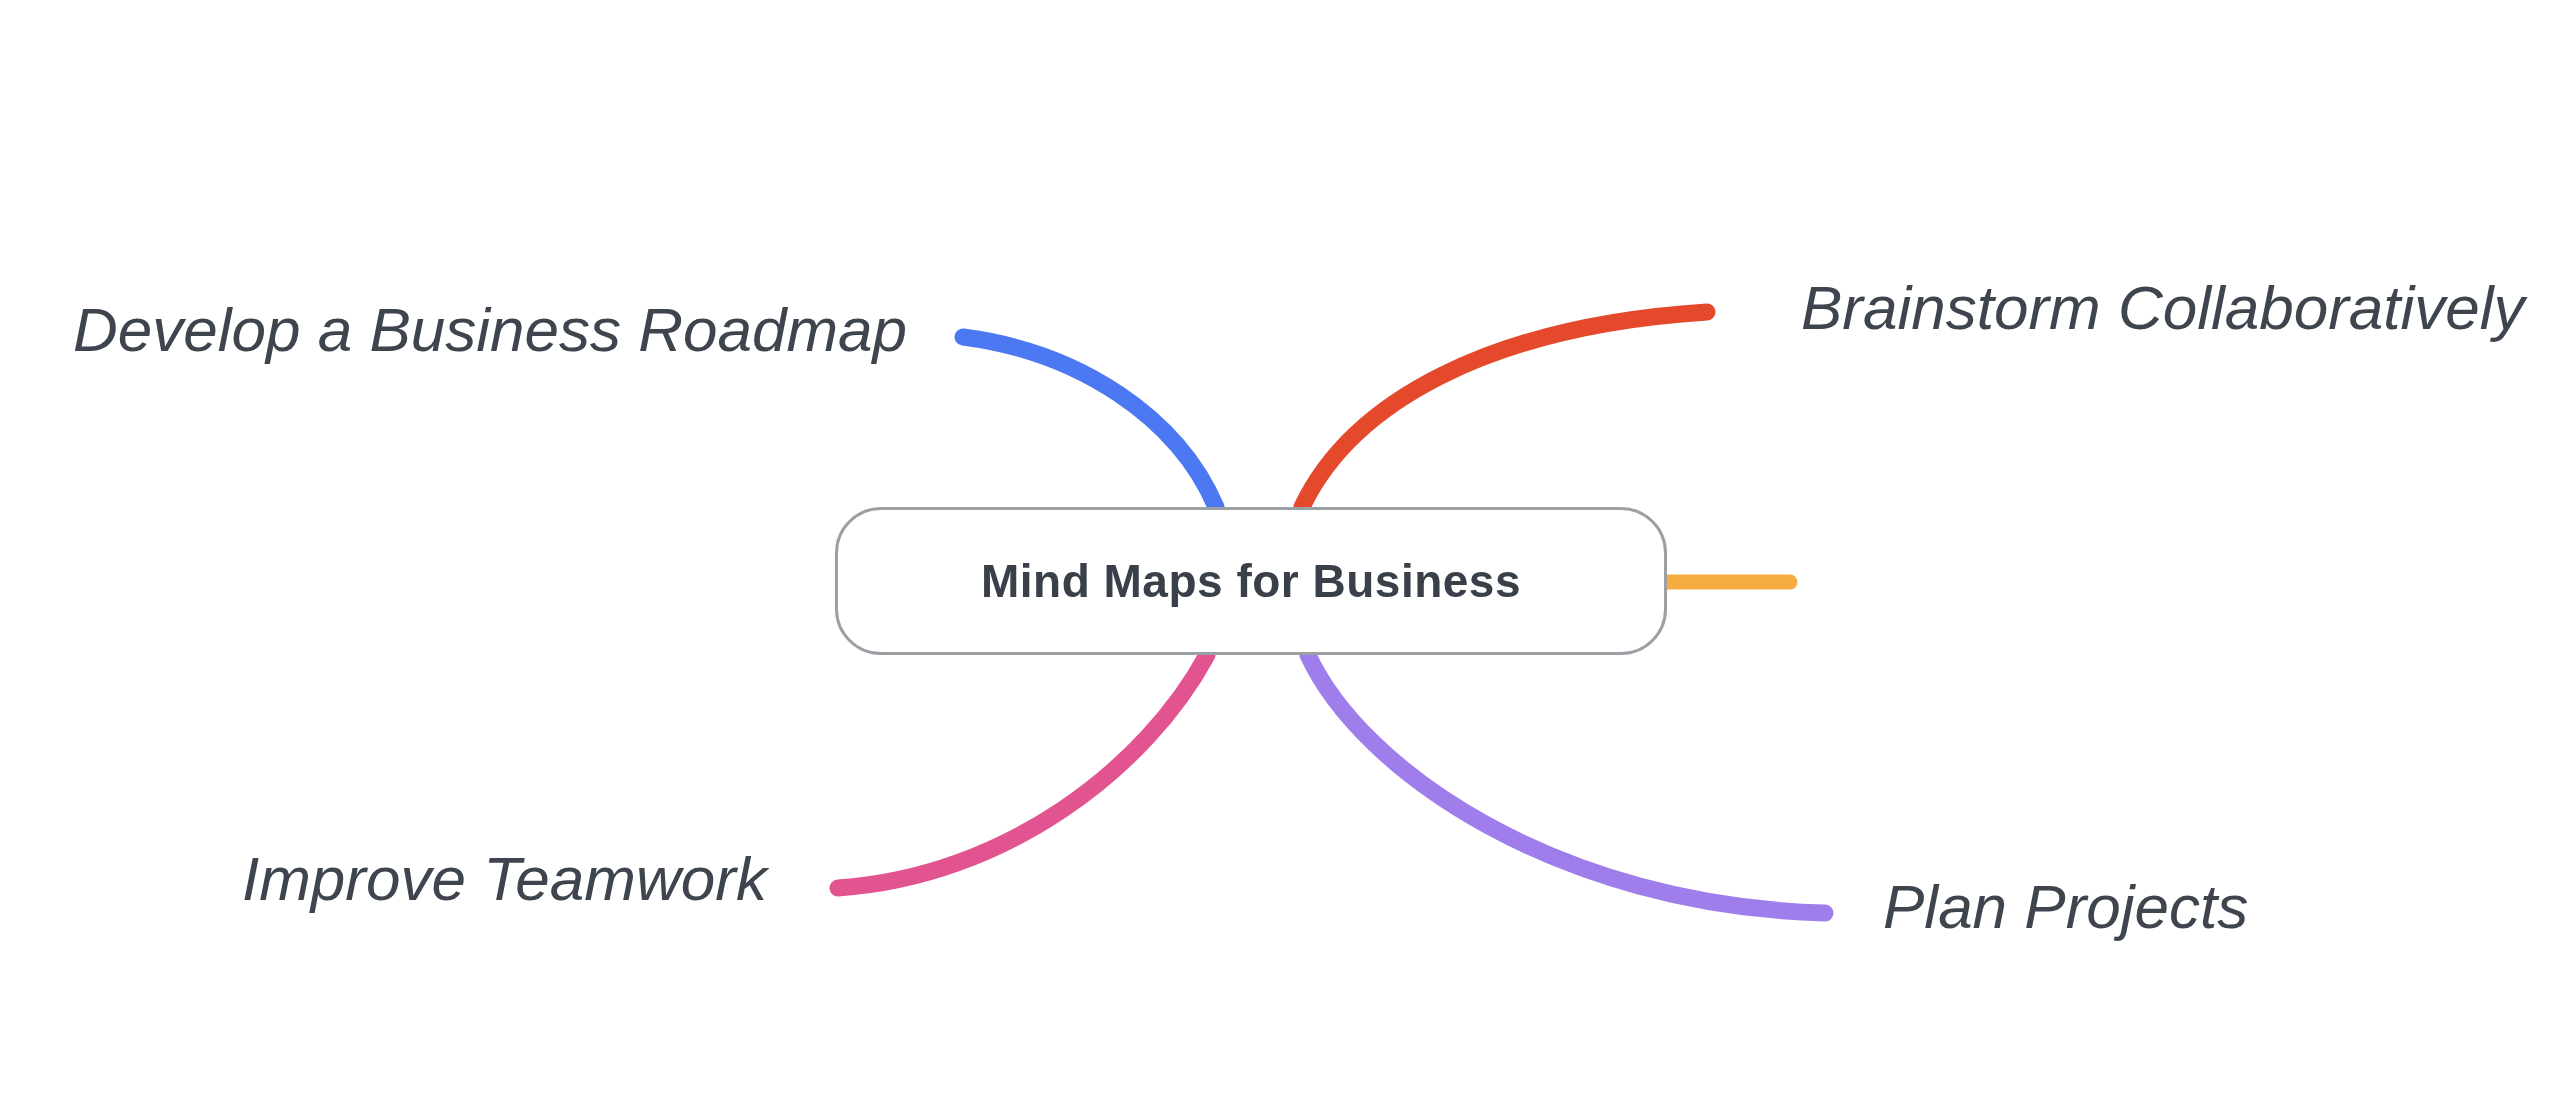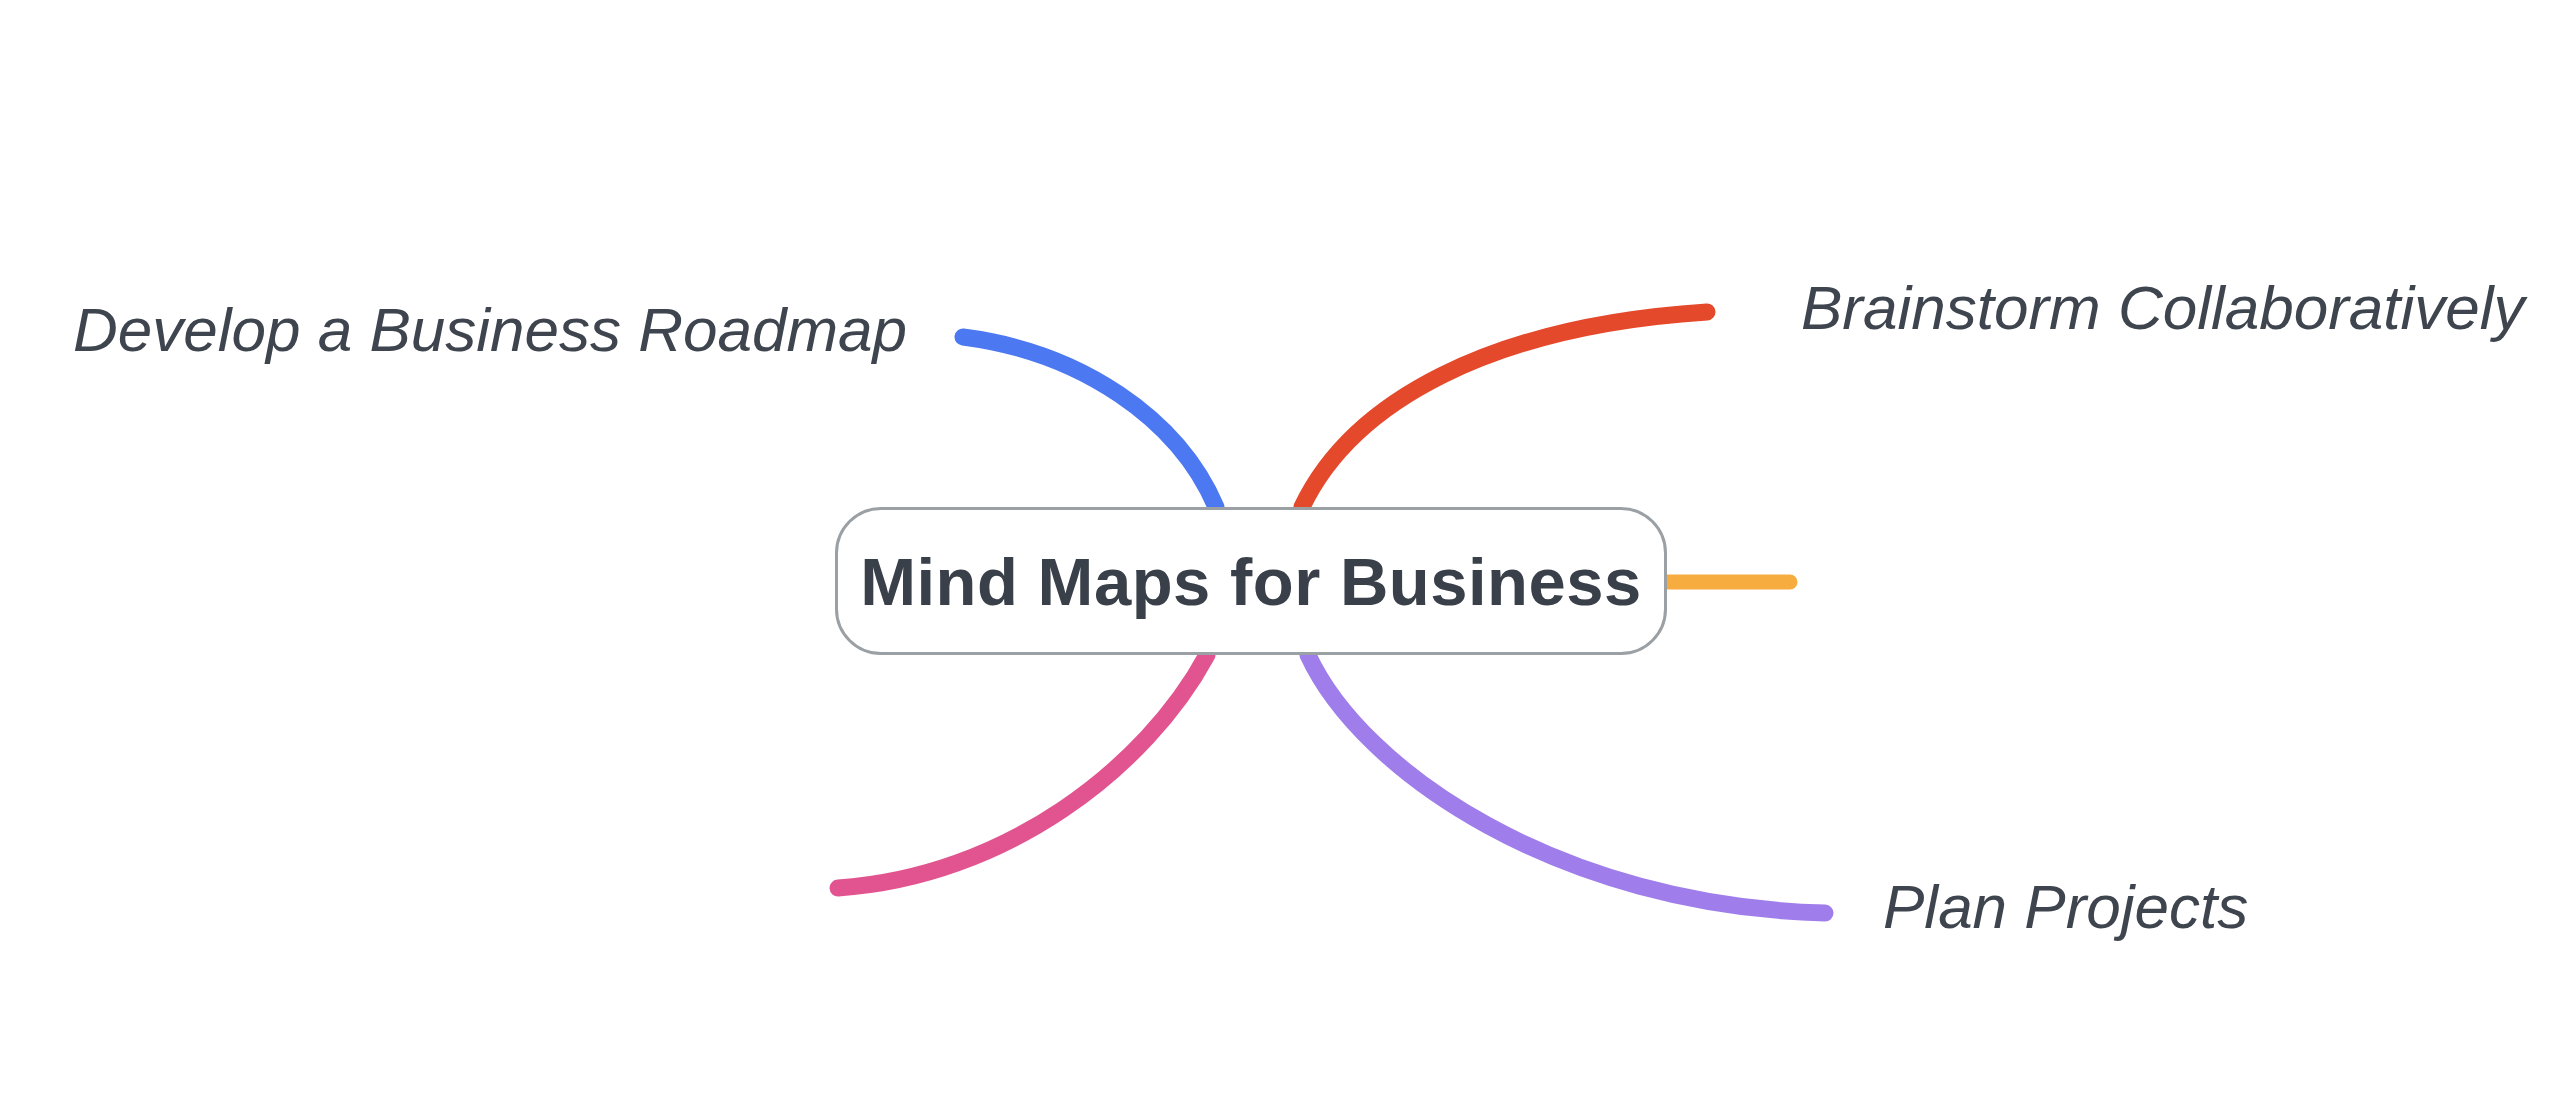--- a/index.html
+++ b/index.html
@@ -35,21 +35,21 @@
     box-sizing: border-box;
     background: #ffffff;
     border: 3.5px solid #9ba0a5;
     border-radius: 46px;
     display: flex;
     align-items: center;
     justify-content: center;
     z-index: 2;
   }
   .root-node .root-label {
-    font-size: 67px;
+    font-size: 46px;
     font-weight: 700;
     color: #394049;
     letter-spacing: 0.5px;
     white-space: nowrap;
   }
   .branch-label {
     position: absolute;
     font-size: 62px;
     font-weight: 300;
     color: #3f454e;
@@ -81,14 +81,15 @@
     <span class="root-label">Mind Maps for Business</span>
   </div>
 
   <div class="branch-label label-develop">Develop a Business Roadmap</div>
 
   <div class="branch-label label-brainstorm">Brainstorm Collaboratively</div>
 
 
   <div class="branch-label label-plan">Plan Projects</div>
 
+  <div class="branch-label label-improve">Improve Teamwork</div>
 
 </div>
 
 </body></html>

